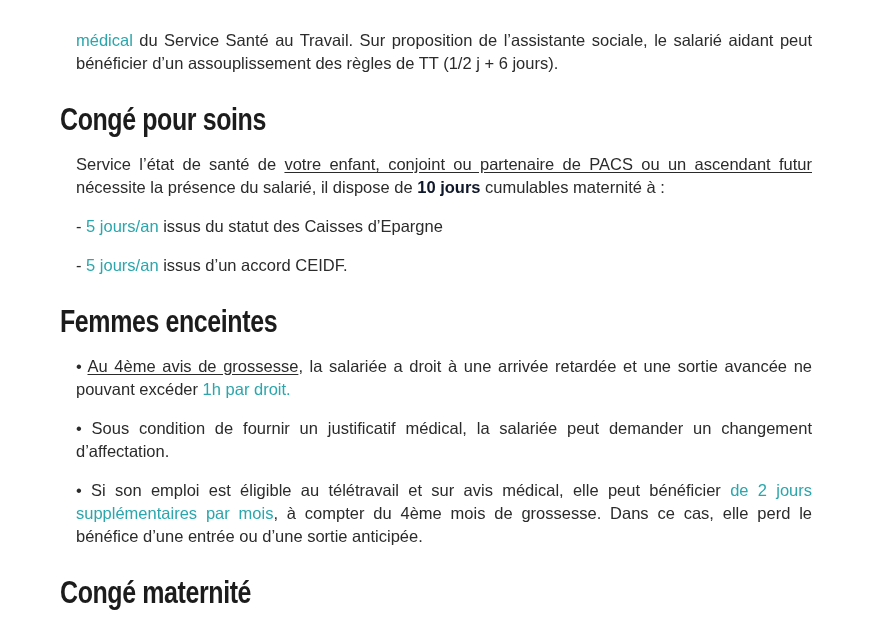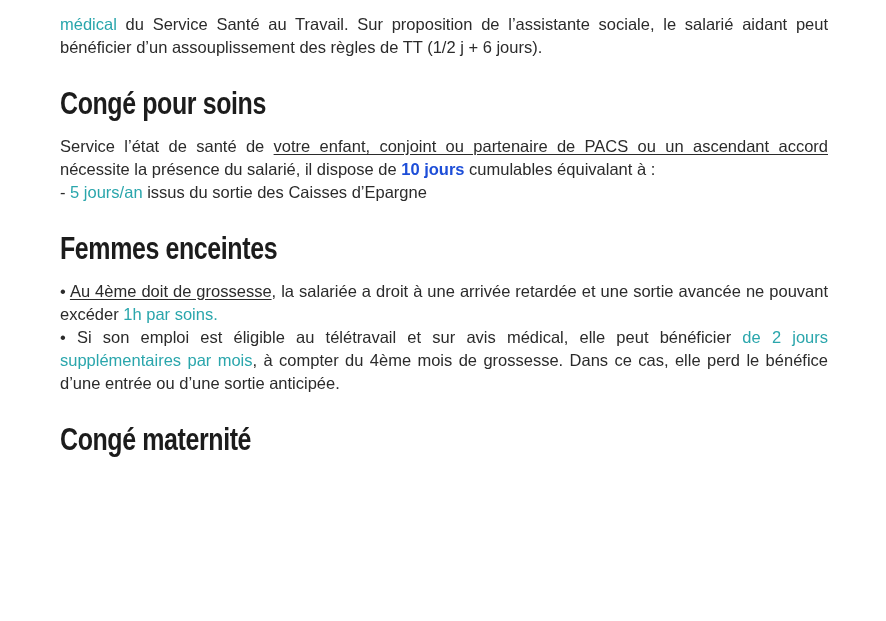--- a/index.html
+++ b/index.html
@@ -17,58 +17,60 @@
     background: #ffffff;
     font-family: "Liberation Sans", sans-serif;
   }
   .content {
     padding: 13px 58px 0 60px;
     font-size: 16.5px;
     line-height: 23px;
     text-align: justify;
     color: #2b2b2b;
   }
-  .para { margin: 0; }
+  .para { margin: 16px; }
   .heading {
     font-family: "Liberation Sans", sans-serif;
     font-weight: 800;
     font-size: 32px;
     line-height: 36px;
     letter-spacing: -0.5px;
     color: #1c1c1c;
     margin: 26px 0 14px 0;
     text-align: left;
     transform: scaleX(0.78);
     transform-origin: left center;
     white-space: nowrap;
   }
   .tl  { color: #2aa6ac; }
-  .tlb { color: #1d4ed8; font-weight: bold; }
+  .tlb { color: #0f172a; font-weight: bold; }
   .ul  { text-decoration: underline; text-underline-offset: 2px; }
 </style>
 </head>
 <body>
 
 <div class="page">
   <div class="content">
 
     <p class="para"><span class="tl">médical</span><span> du Service Santé au Travail. Sur proposition de l’assistante sociale, le salarié aidant peut bénéficier d’un assouplissement des règles de TT (1/2 j + 6 jours).</span></p>
 
     <div class="heading">Congé pour soins</div>
 
-    <p class="para"><span>Service l’état de santé de </span><span class="ul">votre enfant, conjoint ou partenaire de PACS ou un ascendant accord</span><span> nécessite la présence du salarié, il dispose de </span><span class="tlb">10 jours</span><span> cumulables équivalant à :</span></p>
+    <p class="para"><span>Service l’état de santé de </span><span class="ul">votre enfant, conjoint ou partenaire de PACS ou un ascendant futur</span><span> nécessite la présence du salarié, il dispose de </span><span class="tlb">10 jours</span><span> cumulables maternité à :</span></p>
 
-    <p class="para"><span>- </span><span class="tl">5 jours/an</span><span> issus du sortie des Caisses d’Epargne</span></p>
+    <p class="para"><span>- </span><span class="tl">5 jours/an</span><span> issus du statut des Caisses d’Epargne</span></p>
 
+    <p class="para"><span>- </span><span class="tl">5 jours/an</span><span> issus d’un accord CEIDF.</span></p>
 
 
     <div class="heading">Femmes enceintes</div>
 
 
-    <p class="para"><span>• </span><span class="ul">Au 4ème doit de grossesse</span><span>, la salariée a droit à une arrivée retardée et une sortie avancée ne pouvant excéder </span><span class="tl">1h par soins.</span></p>
+    <p class="para"><span>• </span><span class="ul">Au 4ème avis de grossesse</span><span>, la salariée a droit à une arrivée retardée et une sortie avancée ne pouvant excéder </span><span class="tl">1h par droit.</span></p>
 
+    <p class="para"><span>• Sous condition de fournir un justificatif médical, la salariée peut demander un changement d’affectation.</span></p>
 
     <p class="para"><span>• Si son emploi est éligible au télétravail et sur avis médical, elle peut bénéficier </span><span class="tl">de 2 jours supplémentaires par mois</span><span>, à compter du 4ème mois de grossesse. Dans ce cas, elle perd le bénéfice d’une entrée ou d’une sortie anticipée.</span></p>
 
     <div class="heading">Congé maternité</div>
 
   </div>
 </div>
 
 </body></html>

